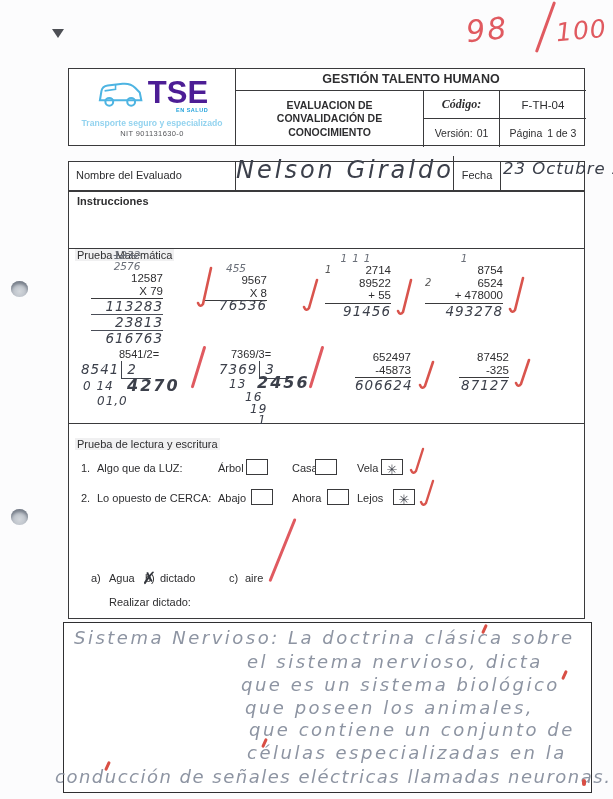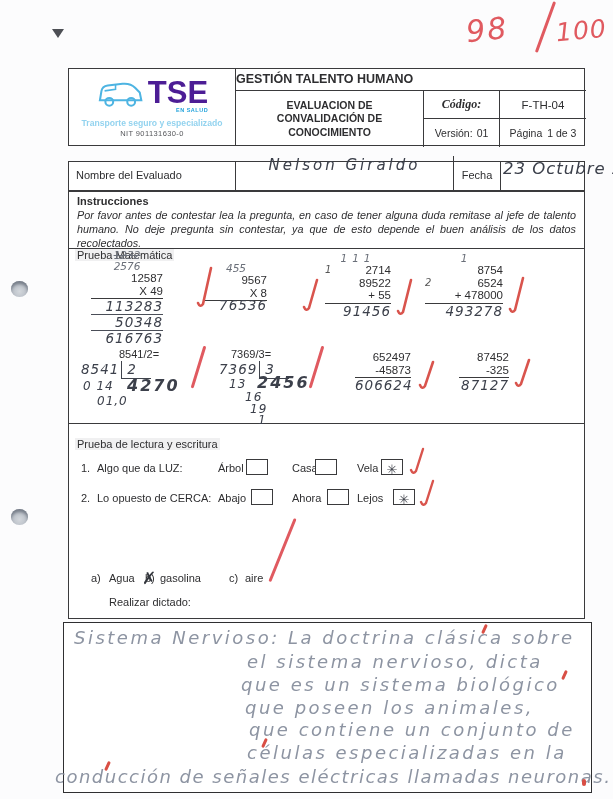--- a/index.html
+++ b/index.html
@@ -19,35 +19,35 @@
   
   .header-table{position:absolute;left:68px;top:68px;width:517px;height:78px;border:1.6px solid #3a3a3c;box-sizing:border-box;background:#fff;}
   .logo-cell{position:absolute;left:0;top:0;width:167px;height:100%;border-right:1.6px solid #3a3a3c;box-sizing:border-box;
              display:flex;flex-direction:column;align-items:center;justify-content:center;}
   .logo-row{display:flex;align-items:center;gap:2px;}
   .logo-brand{font-size:31px;font-weight:800;color:#4c1d95;letter-spacing:0px;line-height:26px;}
   .logo-sub{font-size:5.5px;font-weight:700;color:#21a2db;text-align:right;display:block;letter-spacing:.5px;}
   .logo-tagline{font-size:8.6px;font-weight:700;color:#93d3ef;margin-top:2px;white-space:nowrap;}
   .logo-nit{font-size:7.5px;color:#55565a;margin-top:1px;letter-spacing:.4px;}
   .h-title{position:absolute;left:167px;top:0;width:350px;height:22px;border-bottom:1.6px solid #3a3a3c;box-sizing:border-box;
-           line-height:20px;text-align:left;font-weight:700;font-size:12.5px;}
+           line-height:20px;text-align:center;font-weight:700;font-size:12.5px;}
   .h-sub{position:absolute;left:167px;top:22px;width:188px;height:56px;border-right:1.6px solid #3a3a3c;box-sizing:border-box;
          display:flex;align-items:center;justify-content:center;text-align:center;font-weight:700;font-size:10.5px;line-height:1.25;padding:0 14px;}
   .h-cod{position:absolute;left:355px;top:22px;width:76px;height:28px;border-right:1.6px solid #3a3a3c;border-bottom:1.6px solid #3a3a3c;box-sizing:border-box;
          display:flex;align-items:center;justify-content:center;font-family:"Liberation Serif",serif;font-style:italic;font-weight:700;font-size:12px;}
   .h-codval{position:absolute;left:431px;top:22px;width:86px;height:28px;border-bottom:1.6px solid #3a3a3c;box-sizing:border-box;
             display:flex;align-items:center;justify-content:center;font-size:11.5px;}
   .h-ver{position:absolute;left:355px;top:50px;width:76px;height:28px;border-right:1.6px solid #3a3a3c;box-sizing:border-box;
          display:flex;align-items:center;justify-content:center;gap:4px;font-size:10.5px;}
   .h-pag{position:absolute;left:431px;top:50px;width:86px;height:28px;display:flex;align-items:center;justify-content:center;gap:5px;font-size:10.5px;}
   
   .name-table{position:absolute;left:68px;top:161px;width:517px;height:30px;border:1.6px solid #3a3a3c;box-sizing:border-box;background:#fff;}
   .n-label{position:absolute;left:0;top:0;width:167px;height:100%;border-right:1.6px solid #3a3a3c;box-sizing:border-box;font-size:11px;line-height:27px;padding-left:7px;}
   .n-value{position:absolute;left:167px;top:-6px;width:218px;height:34px;border-right:1.6px solid #3a3a3c;box-sizing:border-box;
-           font-size:15px;letter-spacing:3px;text-align:center;white-space:nowrap;}
+           font-size:24px;letter-spacing:3px;text-align:center;white-space:nowrap;}
   .n-fecha{position:absolute;left:385px;top:0;width:47px;height:100%;border-right:1.6px solid #3a3a3c;box-sizing:border-box;font-size:11px;line-height:27px;text-align:center;}
   .n-date{position:absolute;left:434px;top:-3px;width:90px;height:32px;font-size:16.5px;letter-spacing:1px;white-space:nowrap;}
   
   .main-box{position:absolute;left:68px;top:191px;width:517px;height:428px;border:1.6px solid #3a3a3c;box-sizing:border-box;background:#fff;}
   .instr{position:absolute;left:0;top:0;width:100%;height:57px;border-bottom:1.3px solid #3a3a3c;box-sizing:border-box;padding:3px 8px;}
   .instr-title{font-weight:700;font-size:11px;}
   .instr-body{font-size:10.8px;font-style:italic;text-align:justify;line-height:1.3;margin-top:1px;}
   .math-sec{position:absolute;left:0;top:57px;width:100%;height:175px;border-bottom:1.3px solid #3a3a3c;box-sizing:border-box;}
   .lect-sec{position:absolute;left:0;top:232px;width:100%;height:196px;box-sizing:border-box;}
   .sec-title{position:absolute;font-size:11px;background:#f0f0f1;padding:0 2px;}
@@ -140,33 +140,32 @@
     <div class="n-label print">Nombre del Evaluado</div>
     <div class="n-value hw pen">Nelson Giraldo</div>
     <div class="n-fecha print">Fecha</div>
     <div class="n-date hw pen">23 Octubre 2021</div>
   </div>
 
   <div class="main-box">
 
     <div class="instr">
       <div class="instr-title">Instrucciones</div>
-      <div class="instr-body">Por favor antes de contestar lea la pregunta, en caso de tener alguna duda remitase al jefe de talento humano. No deje pregunta sin contestar, ya que de esto depende el buen análisis de los datos recolectados.</div>
     </div>
 
     <div class="math-sec">
       <div class="sec-title" style="left:6px;top:0px">Prueba Matemática</div>
 
       <div class="mcol" style="left:22px;top:1px;width:72px">
         <div class="carry hw struck">1232</div>
         <div class="carry hw">2576</div>
         <div>12587</div>
-        <div class="op-row">X 49</div>
+        <div class="op-row">X 79</div>
         <div class="ans u hw pen">113283</div>
-        <div class="ans u hw pen">50348</div>
+        <div class="ans u hw pen">23813</div>
         <div class="ans hw pen">616763</div>
       </div>
 
       <div class="mcol" style="left:136px;top:14px;width:62px">
         <div class="carry hw">455</div>
         <div>9567</div>
         <div class="op-row">X 8</div>
         <div class="ans hw pen" style="margin-top:-3px">76536</div>
       </div>
 
@@ -275,21 +274,21 @@
 
       <div class="rslash" style="left:212px;top:92px;height:68px;transform:rotate(22deg)"></div>
 
       <div>
         <span class="mc-item print" style="left:22px;top:148px">a)</span>
         <span class="mc-item print" style="left:40px;top:148px">Agua</span>
         <span class="cross-wrap" style="left:76px;top:148px">
           <span class="print">b)</span>
           <span class="cross-mark hw">✗</span>
         </span>
-        <span class="mc-item print" style="left:91px;top:148px">gasolina</span>
+        <span class="mc-item print" style="left:91px;top:148px">dictado</span>
         <span class="mc-item print" style="left:160px;top:148px">c)</span>
         <span class="mc-item print" style="left:176px;top:148px">aire</span>
       </div>
 
       <div class="q-text print" style="left:40px;top:172px">Realizar dictado:</div>
     </div>
   </div>
 
   <div class="dict-box">
     <div class="dline hw pencil" style="left:10px;top:4px;letter-spacing:2.5px">Sistema Nervioso: La doctrina clásica sobre</div>

